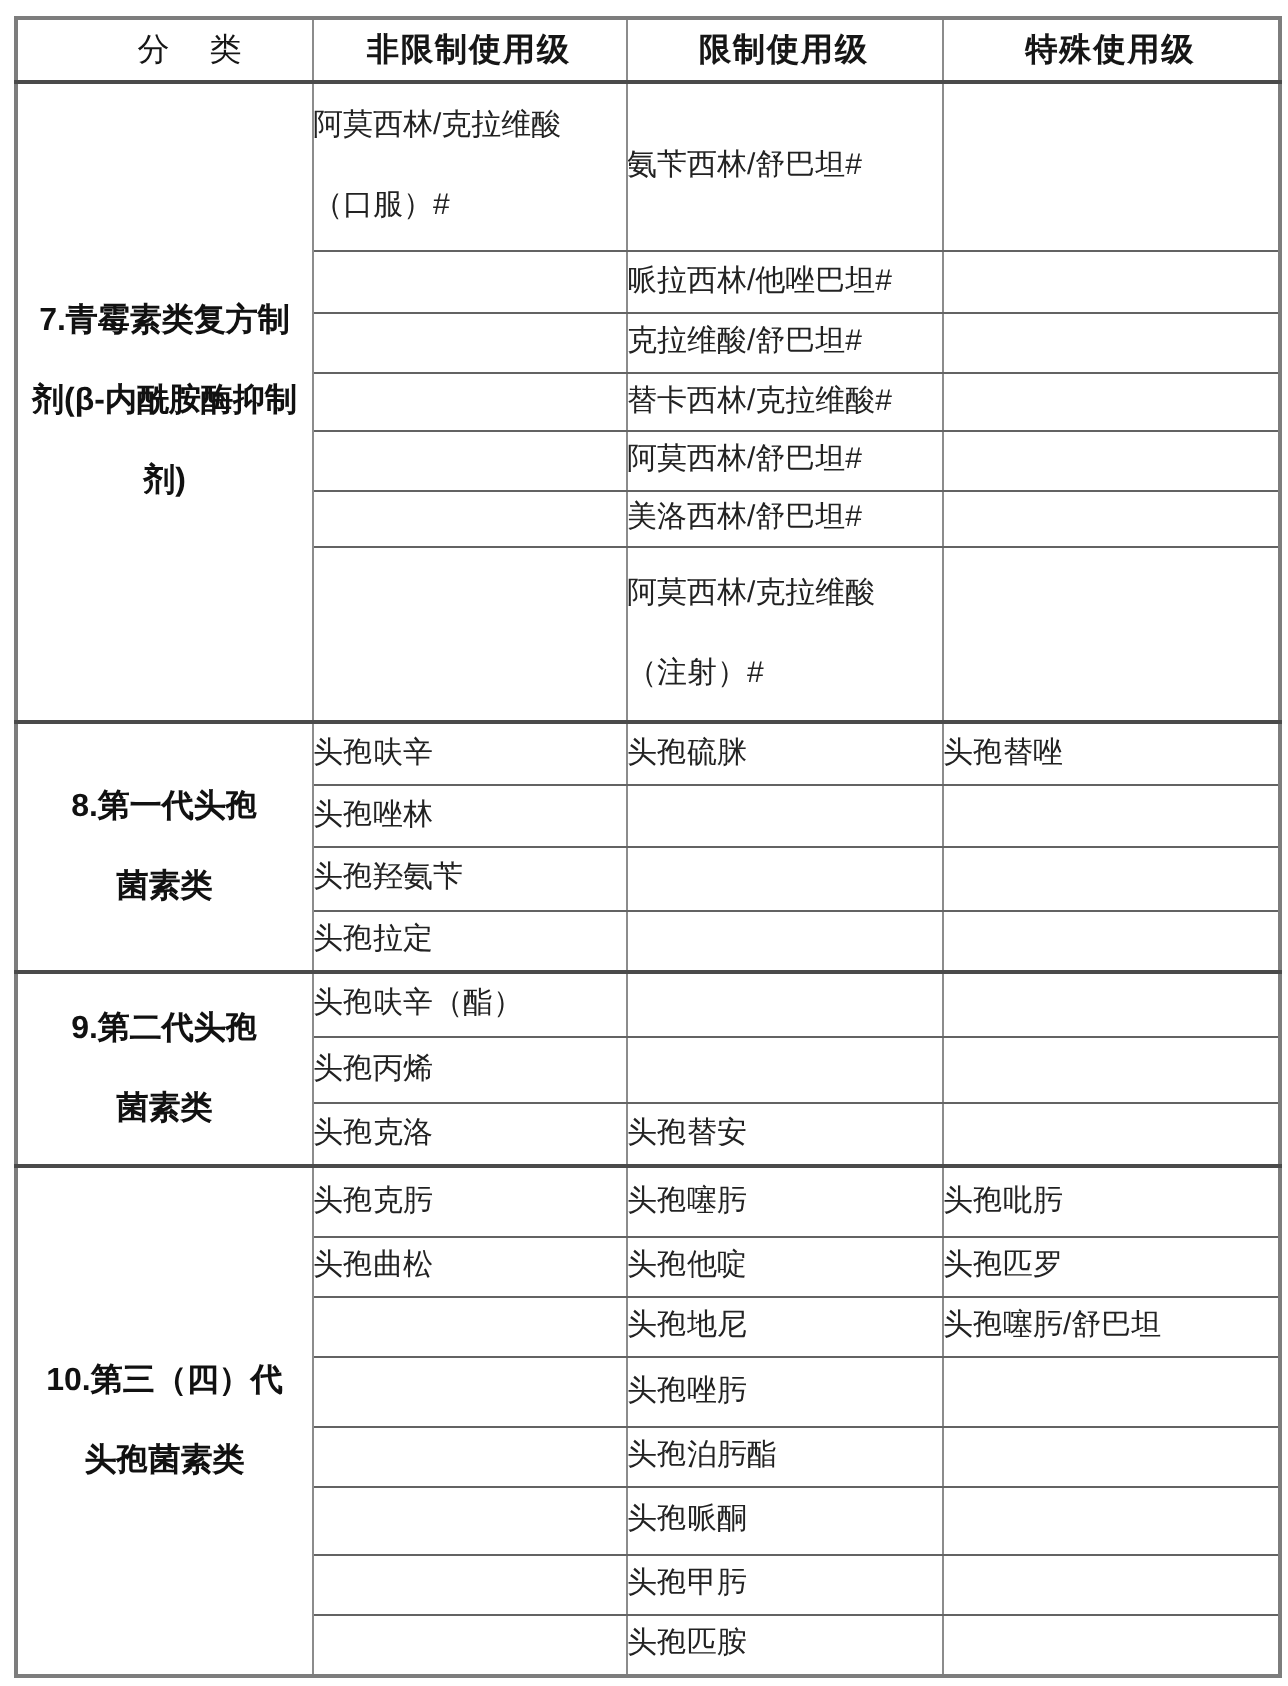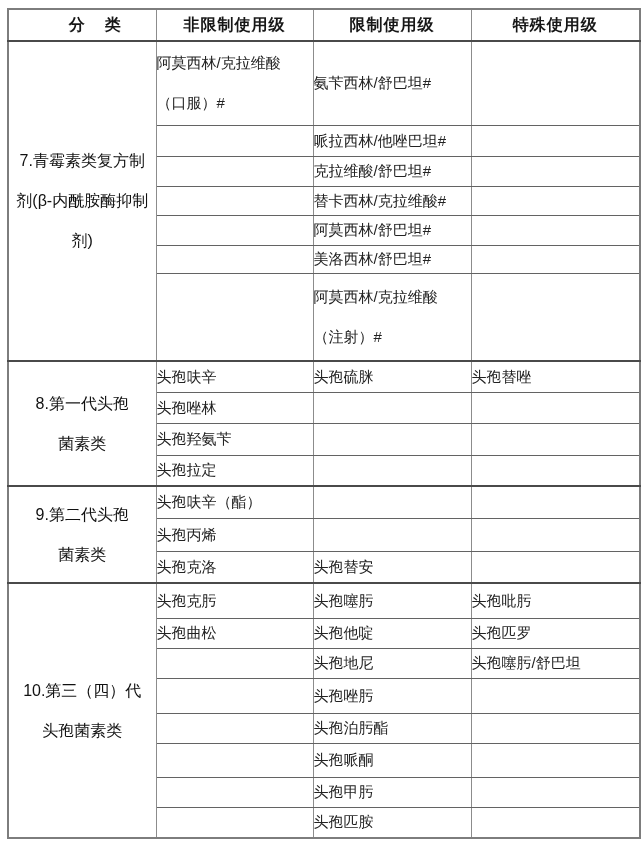--- a/index.html
+++ b/index.html
@@ -33,25 +33,25 @@
   }
   th.hdr {
     height: 30px;
     font-size: 16px;
     font-weight: 600;
     text-align: center;
     vertical-align: middle;
     color: #161616;
     letter-spacing: 1px;
   }
-  th.hdr.cat-hdr { font-weight: 700; letter-spacing: 2px; padding-left: 27px; }
+  th.hdr.cat-hdr { font-weight: 400; letter-spacing: 2px; padding-left: 27px; }
   td.category {
     text-align: center;
     vertical-align: middle;
-    font-weight: 400;
+    font-weight: 700;
     font-size: 16px;
     color: #111111;
     margin-left: 16px;
   }
   td.category .cat-line {
     line-height: 40px;
     white-space: nowrap;
   }
   td.drug {
     vertical-align: middle;

